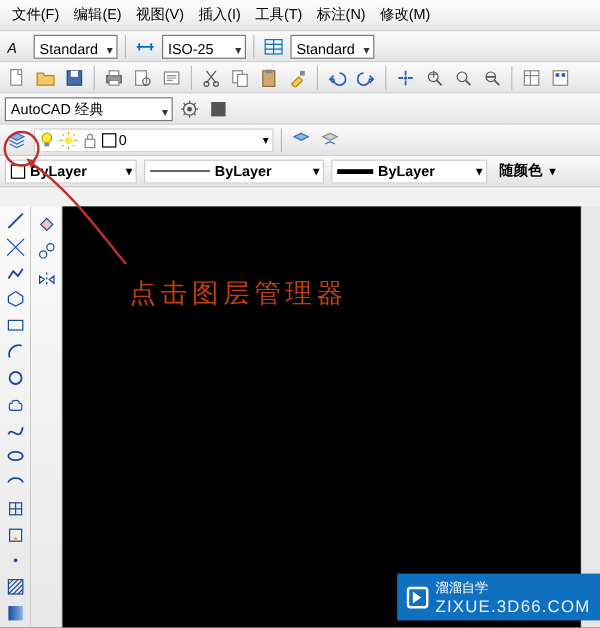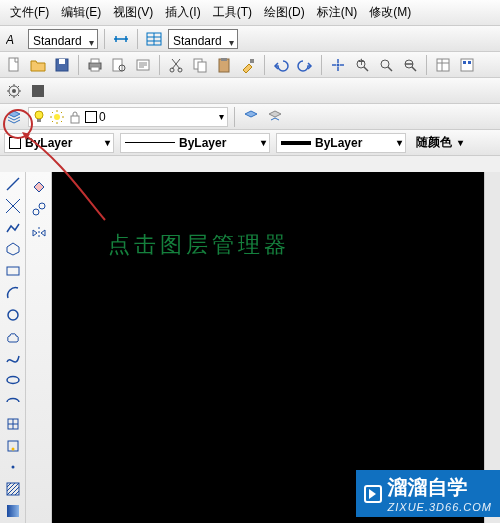--- a/index.html
+++ b/index.html
@@ -25,59 +25,61 @@
 .lw-sample { display: inline-block; width: 30px; height: 4px; background: #000; margin-right: 4px; }
 .color-sw { width: 12px; height: 12px; background: #fff; border: 1px solid #000; margin-right: 4px; display:inline-block;}
 
 .work { position: absolute; top: 172px; left: 0; right: 0; bottom: 0; display: flex; }
 .left-tools { width: 26px; background: linear-gradient(#fafafa,#e8e8e8); border-right: 1px solid #ccc; display: flex; flex-direction: column; padding: 2px 0; gap: 2px; }
 .left-tools2 { width: 26px; background: linear-gradient(#fafafa,#e8e8e8); border-right: 1px solid #ccc; display: flex; flex-direction: column; padding: 2px 0; gap: 2px; }
 .tool { width: 22px; height: 22px; margin: 0 auto; display: flex; align-items: center; justify-content: center; cursor: pointer; color: #1a4aa0; }
 .canvas { flex: 1; background: #000; position: relative; }
 .scroll-v { width: 16px; background: #e8e8e8; border-left: 1px solid #ccc; }
 
-.annot { position: absolute; color: #15803d; font-size: 22px; font-family: Liberation Mono, monospace; letter-spacing: 4px; }
+.annot { position: absolute; color: #c2410c; font-size: 22px; font-family: Liberation Mono, monospace; letter-spacing: 4px; }
 .circle { position: absolute; border: 2px solid #c03030; border-radius: 50%; }
 
 .watermark { position: absolute; right: 0; bottom: 6px; background: #1070c0; color: #fff; display: flex; align-items: center; padding: 4px 8px; gap: 6px; }
 .watermark .play { width: 18px; height: 18px; border: 2px solid #fff; border-radius: 3px; display: flex; align-items: center; justify-content: center; }
 .watermark .tri { width: 0; height: 0; border-left: 7px solid #fff; border-top: 5px solid transparent; border-bottom: 5px solid transparent; }
-.watermark .txt { font-size: 20px; font-weight: bold; }
-.watermark .sub { font-size: 11px; letter-spacing: 1px; opacity: .9; font-style: italic; }
+.watermark .txt { font-size: 11px; font-weight: normal; }
+.watermark .sub { font-size: 14px; letter-spacing: 1px; opacity: .9; }
 
 svg { display: block; }
 </style>
 </head>
 <body>
 
 <div class="menubar">
   <span>文件(F)</span>
   <span>编辑(E)</span>
   <span>视图(V)</span>
   <span>插入(I)</span>
   <span>工具(T)</span>
-  <span>绘图(D)</span>
   <span>标注(N)</span>
   <span>修改(M)</span>
 </div>
 
 <div class="toolbar">
   <span class="icon-btn">
       <svg class="ico" viewBox="0 0 16 16">
         <text x="0" y="13" font-size="14" font-style="italic" fill="#000">A</text>
       </svg>
     </span>
   <span class="sel">
       <span>Standard</span>
     </span>
   <span class="sep"></span>
   <span class="icon-btn">
       <svg class="ico" viewBox="0 0 16 16">
         <path d="M1 8h14M3 5v6M13 5v6" stroke="#0070c0" stroke-width="1.5" fill="none"></path>
       </svg>
+    </span>
+  <span class="sel">
+      <span>ISO-25</span>
     </span>
   <span class="sep"></span>
   <span class="icon-btn">
       <svg class="ico" viewBox="0 0 16 16">
         <rect x="1" y="2" width="14" height="12" fill="none" stroke="#0070c0"></rect>
         <path d="M1 6h14M1 10h14M8 2v12" stroke="#0070c0"></path>
       </svg>
     </span>
   <span class="sel">
       <span>Standard</span>
@@ -197,20 +199,23 @@
   <span class="icon-btn">
       <svg class="ico" viewBox="0 0 16 16">
         <rect x="2" y="2" width="12" height="12" fill="#fff" stroke="#888"></rect>
         <rect x="4" y="4" width="3" height="3" fill="#3060c0"></rect>
         <rect x="9" y="4" width="3" height="3" fill="#3060c0"></rect>
       </svg>
     </span>
 </div>
 
 <div class="toolbar">
+  <span class="sel" style="min-width:140px">
+      <span>AutoCAD 经典</span>
+    </span>
   <span class="icon-btn">
       <svg class="ico" viewBox="0 0 16 16">
         <circle cx="8" cy="8" r="5" fill="none" stroke="#555"></circle>
         <circle cx="8" cy="8" r="2" fill="#555"></circle>
         <path d="M8 1v2M8 13v2M1 8h2M13 8h2M3 3l1.5 1.5M11.5 11.5L13 13M13 3l-1.5 1.5M4.5 11.5L3 13" stroke="#555"></path>
       </svg>
     </span>
   <span class="icon-btn">
       <svg class="ico" viewBox="0 0 16 16">
         <rect x="2" y="2" width="12" height="12" fill="#555"></rect>

